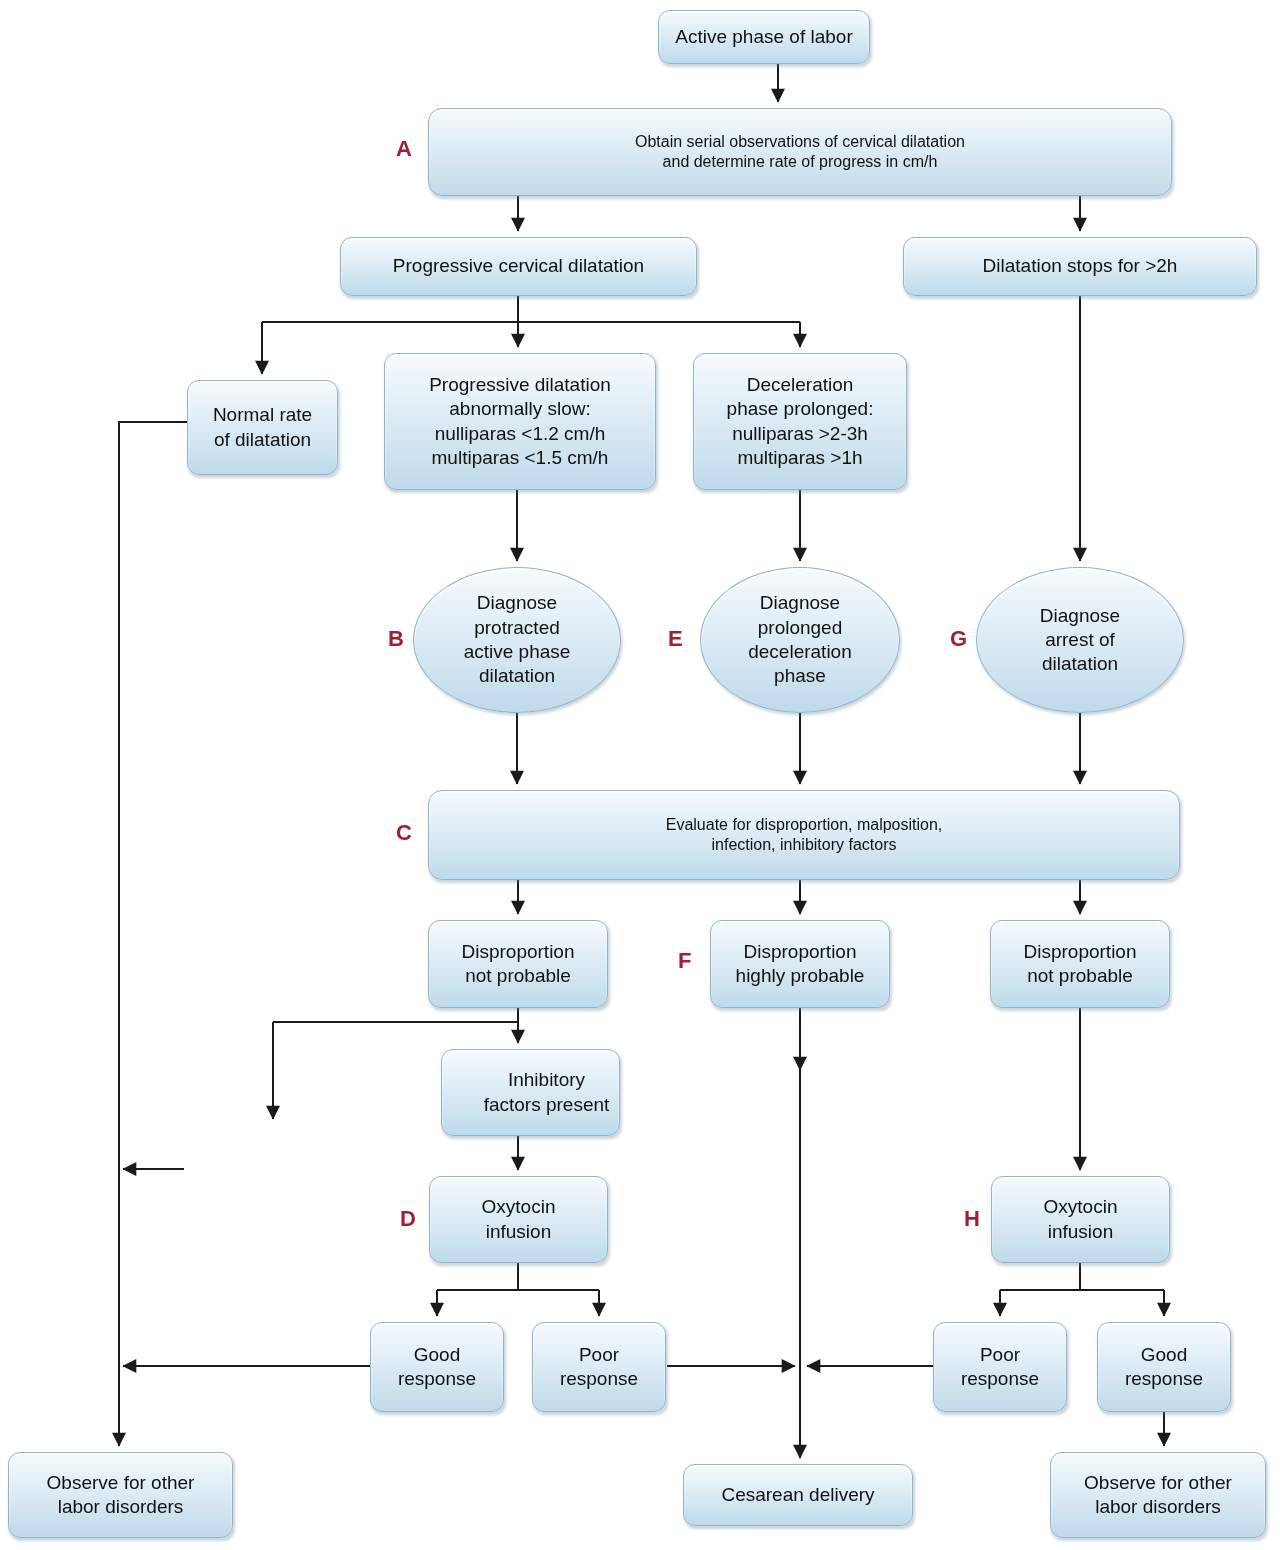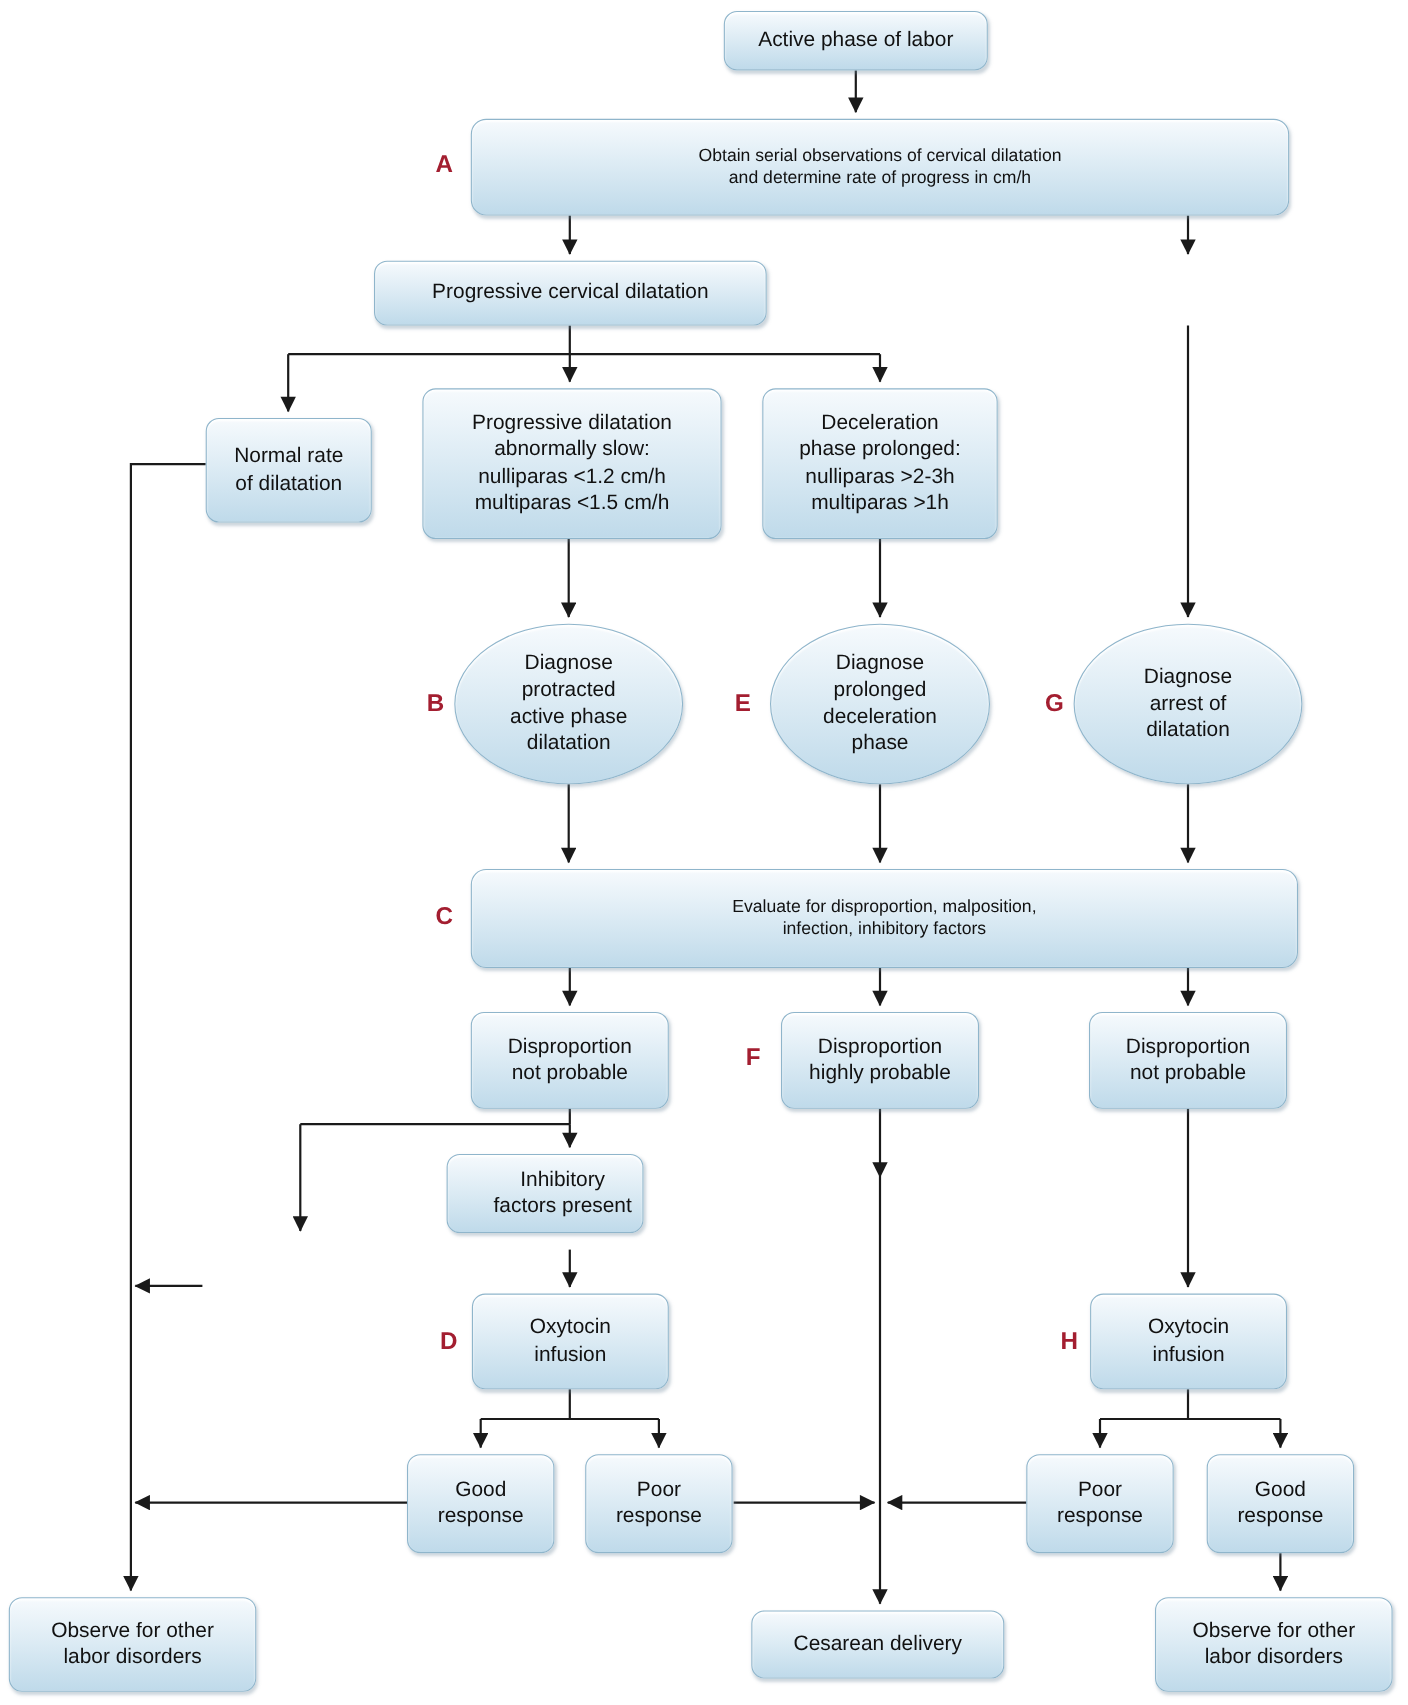--- a/index.html
+++ b/index.html
@@ -77,27 +77,28 @@
     <path class="connector" d="M1000,1290 V1316" marker-end="url(#ah)"></path>
     <path class="connector" d="M1164,1290 V1316" marker-end="url(#ah)"></path>
     <path class="connector" d="M187,422 H119 V1446" marker-end="url(#ah)"></path>
     <path class="connector" d="M184,1169 L123,1169" marker-end="url(#ah)"></path>
     <path class="connector" d="M370,1366 L123,1366" marker-end="url(#ah)"></path>
     <path class="connector" d="M667,1366 L795,1366" marker-end="url(#ah)"></path>
     <path class="connector" d="M933,1366 L807,1366" marker-end="url(#ah)"></path>
     <path class="connector" d="M1164,1412 V1446" marker-end="url(#ah)"></path>
   </svg>
 
-  <div class="node" style="left:658px;top:10px;width:240px;height:54px;"><span>Active phase of labor</span></div>
+  <div class="node" style="left:658px;top:10px;width:212px;height:54px;"><span>Active phase of labor</span></div>
 
   <div class="node big" style="left:428px;top:108px;width:744px;height:88px;"><span>Obtain serial observations of cervical dilatation
 and determine rate of progress in cm/h</span></div>
 
   <div class="node" style="left:340px;top:237px;width:357px;height:59px;"><span>Progressive cervical dilatation</span></div>
 
+  <div class="node" style="left:903px;top:237px;width:354px;height:59px;"><span>Dilatation stops for &gt;2h</span></div>
 
   <div class="node" style="left:187px;top:380px;width:151px;height:95px;"><span>Normal rate
 of dilatation</span></div>
 
   <div class="node" style="left:384px;top:353px;width:272px;height:137px;"><span>Progressive dilatation
 abnormally slow:
 nulliparas &lt;1.2 cm/h
 multiparas &lt;1.5 cm/h</span></div>
 
   <div class="node" style="left:693px;top:353px;width:214px;height:137px;"><span>Deceleration
@@ -124,21 +125,21 @@
 
   <div class="node" style="left:428px;top:920px;width:180px;height:88px;"><span>Disproportion
 not probable</span></div>
 
   <div class="node" style="left:710px;top:920px;width:180px;height:88px;"><span>Disproportion
 highly probable</span></div>
 
   <div class="node" style="left:990px;top:920px;width:180px;height:88px;"><span>Disproportion
 not probable</span></div>
 
-  <div class="node" style="left:406px;top:1049px;width:179px;height:72px;padding-left:32px;"><span>Inhibitory
+  <div class="node" style="left:441px;top:1049px;width:179px;height:87px;padding-left:32px;"><span>Inhibitory
 factors present</span></div>
 
 
   <div class="node" style="left:429px;top:1176px;width:179px;height:87px;"><span>Oxytocin
 infusion</span></div>
 
   <div class="node" style="left:991px;top:1176px;width:179px;height:87px;"><span>Oxytocin
 infusion</span></div>
 
   <div class="node" style="left:370px;top:1322px;width:134px;height:90px;"><span>Good

